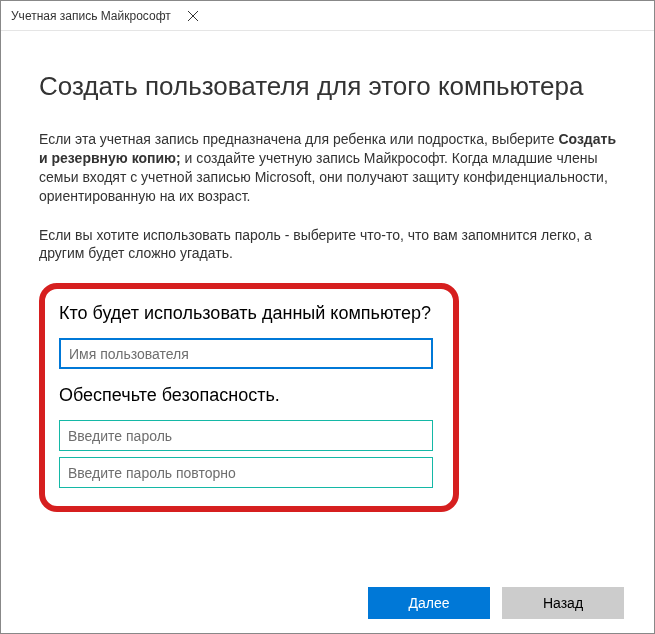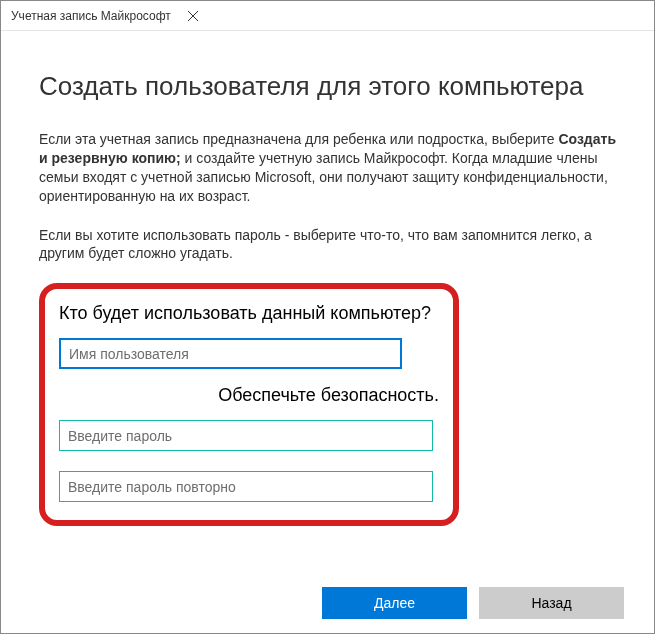--- a/index.html
+++ b/index.html
@@ -65,23 +65,23 @@
       border-radius: 18px;
       padding: 14px 14px 18px 14px;
       margin-top: 6px;
       width: 420px;
     }
     .section-label {
       font-size: 18px;
       color: #000000;
       margin-bottom: 14px;
     }
-    .sec2 { margin-top: 16px; text-align: right; }
+    .sec2 { margin-top: 16px; }
     input.text {
-      width: 343px;
+      width: 374px;
       height: 31px;
       border: 2px solid #0078d7;
       padding: 0 8px;
       font-size: 14px;
       color: #7f1d1d;
       font-family: inherit;
       outline: none;
     }
     input.text::placeholder { color: #6e6e6e; }
     input.pw {
@@ -89,31 +89,31 @@
       height: 31px;
       border: 1px solid #14b8a6;
       padding: 0 8px;
       font-size: 14px;
       color: #333;
       font-family: inherit;
       outline: none;
       display: block;
     }
     input.pw::placeholder { color: #6e6e6e; }
-    .pw2 { margin-top: 20px; }
+    .pw2 { margin-top: 6px; }
     .footer {
       height: 60px;
       display: flex;
       justify-content: flex-end;
       align-items: center;
       gap: 12px;
       padding-right: 30px;
     }
     .btn {
-      width: 145px;
+      width: 122px;
       height: 32px;
       font-size: 14px;
       font-family: inherit;
       border: none;
       cursor: pointer;
     }
     .btn-primary { background: #0078d7; color: #fff; }
     .btn-secondary { background: #ccc; color: #000; }
   </style>
 </head>

